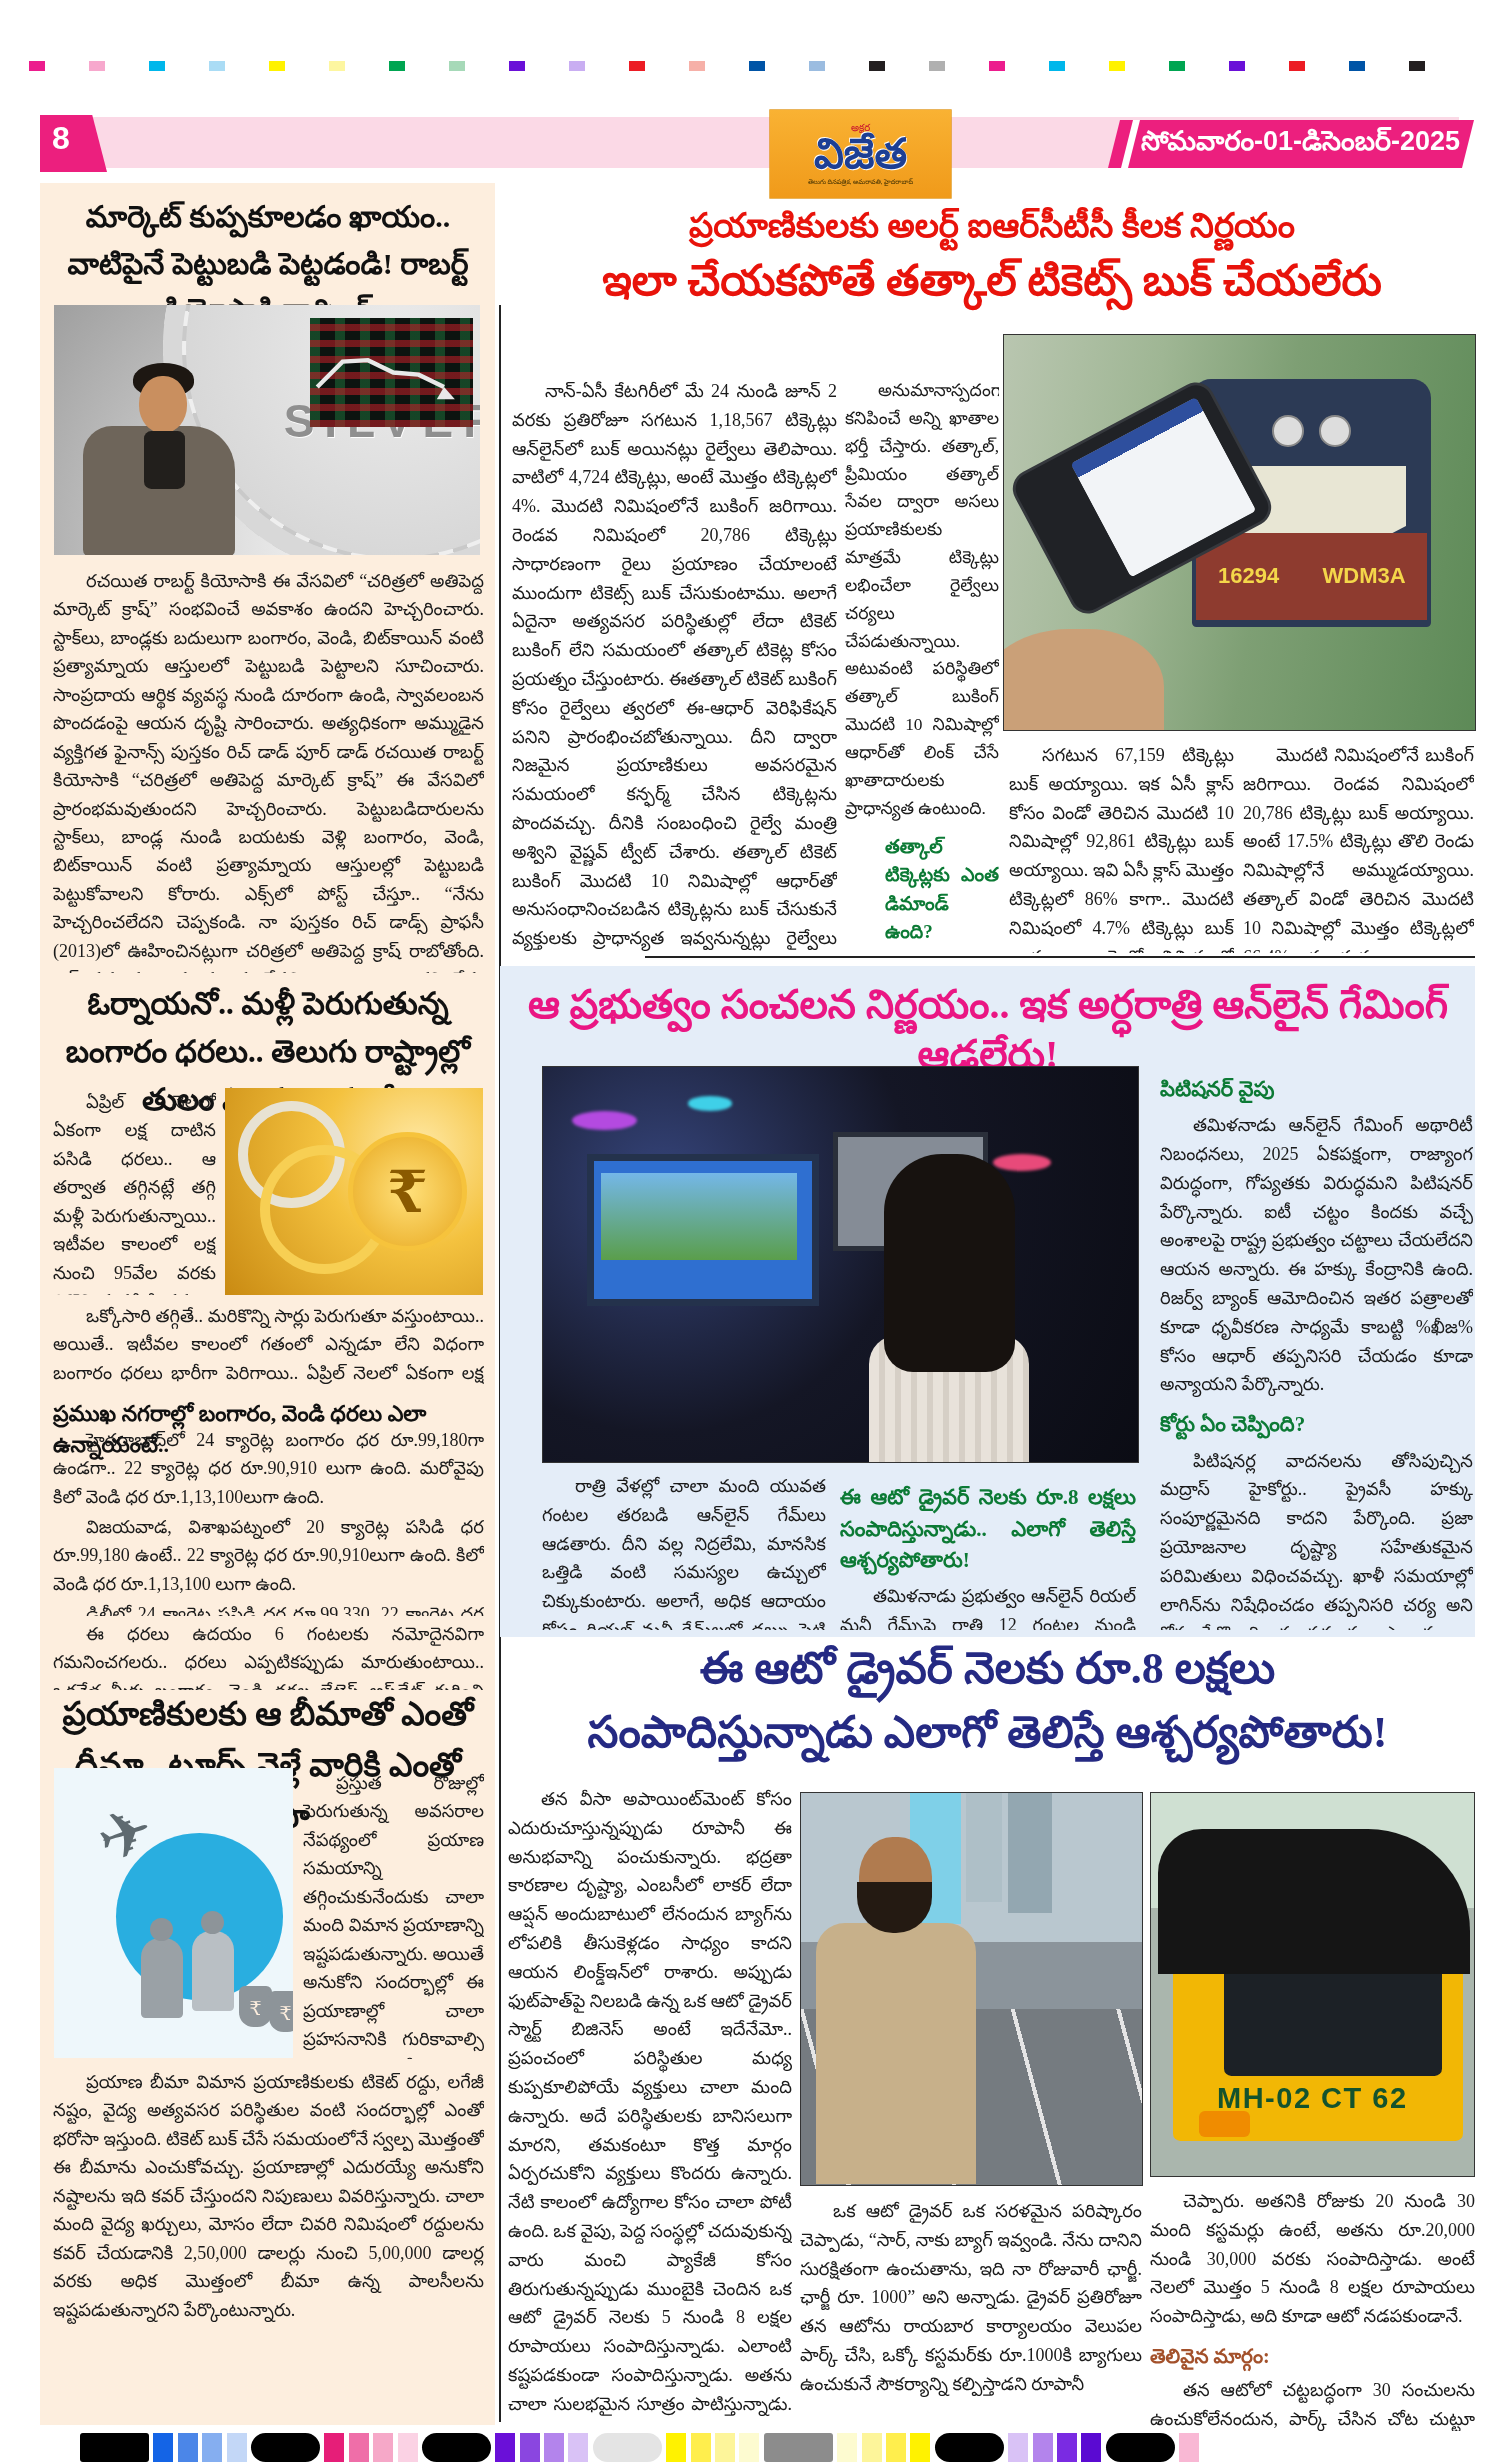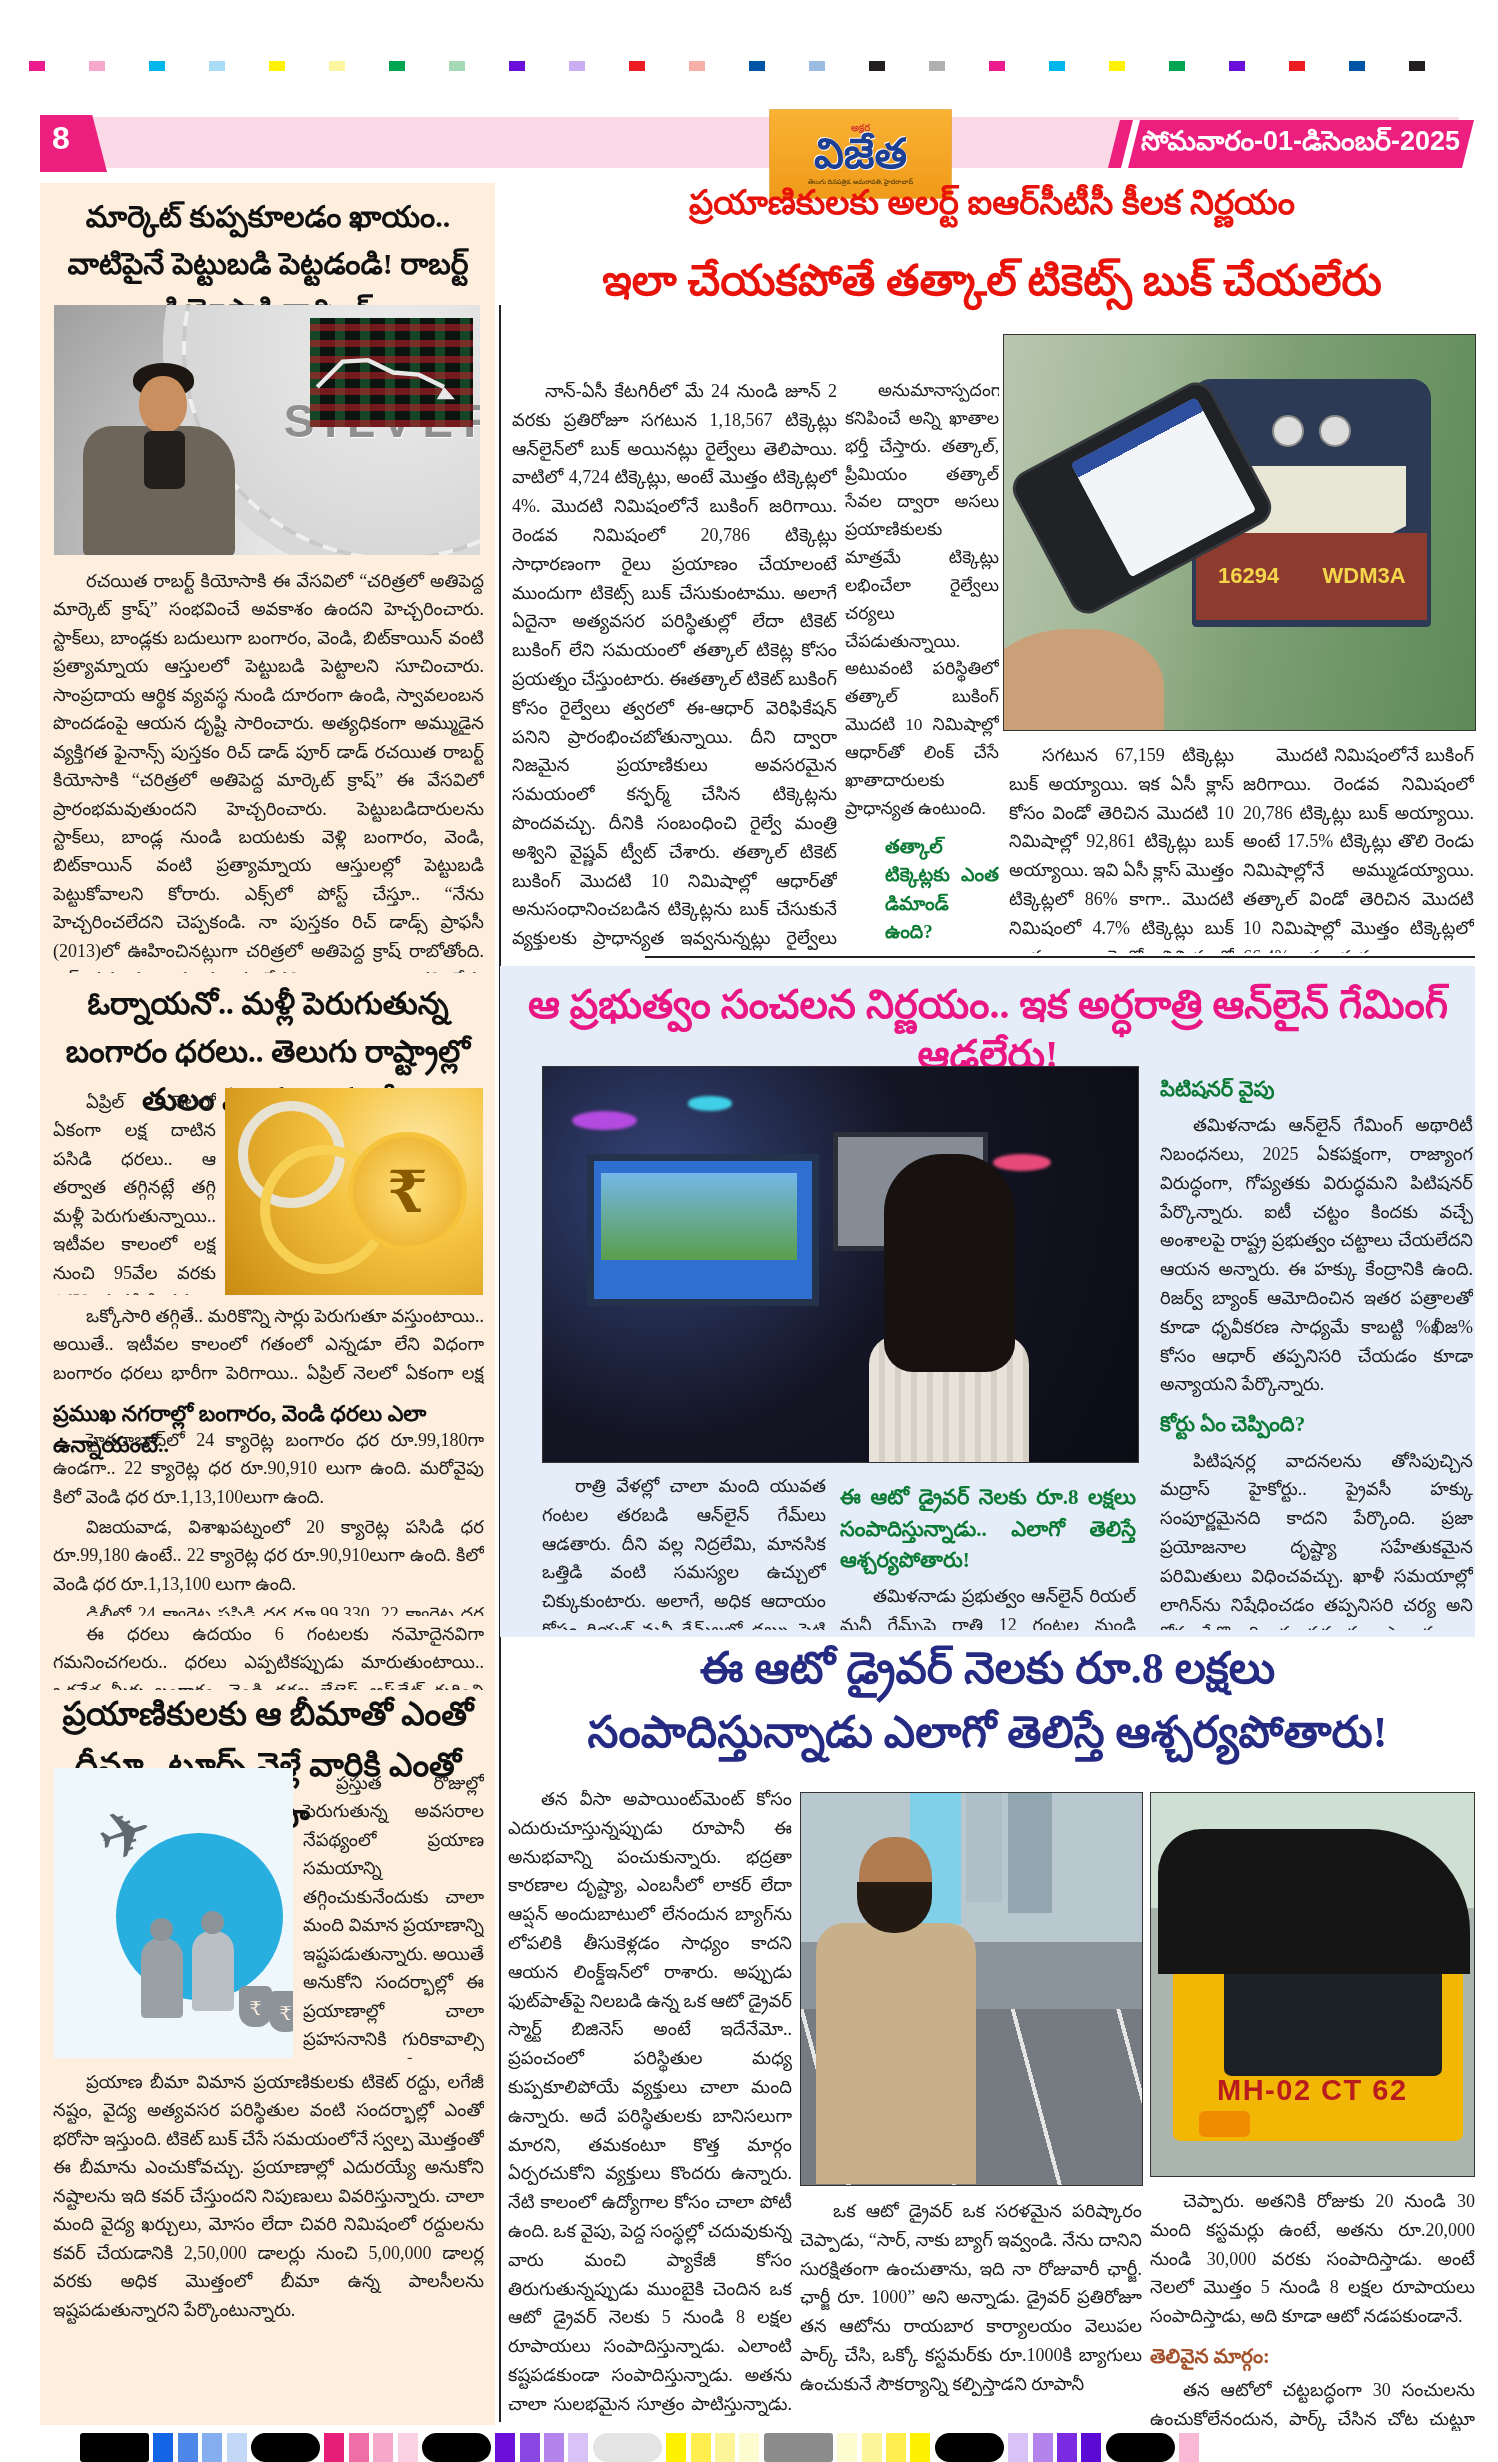--- a/index.html
+++ b/index.html
@@ -66,21 +66,21 @@
   #travel-plane{position:absolute;left:44px;top:29px;font-size:65px;color:#5e6a70;transform:rotate(-18deg);}
   .person{position:absolute;width:42px;height:80px;background:#9aa1a6;border-radius:19px 19px 4.4px 4.4px;}
   .person:before{content:"";position:absolute;left:9.4px;top:-20px;width:23px;height:23px;border-radius:50%;background:#8d9499;}
   #person1{left:87px;top:170px;}#person2{left:138px;top:163px;background:#b9bfc4;}
   .moneybag{position:absolute;width:33px;height:41px;background:#8d9499;border-radius:5.8px 5.8px 14.5px 14.5px;
      color:#fdeede;font-size:19px;text-align:center;line-height:46px;}
   #bag1{left:185px;top:218px;}#bag2{left:215px;top:223px;}
   
   #v-rule{left:499px;top:305px;width:2.2px;height:2117px;background:#222;}
   .red{color:#e8130b;}
-  #irctc-kicker{left:508px;top:183px;width:968px;text-align:center;font-size:34px;font-weight:bold;line-height:1.2;}
+  #irctc-kicker{left:508px;top:206px;width:968px;text-align:center;font-size:34px;font-weight:bold;line-height:1.2;}
   #irctc-headline{left:508px;top:255px;width:968px;text-align:center;font-size:43px;font-weight:bold;line-height:1.2;}
   #irctc-img{left:1003px;top:334px;width:471px;height:395px;border:1.5px solid #333;overflow:hidden;
      background:linear-gradient(100deg,#b9c6b0 0%,#9fb694 30%,#7e9f74 55%,#5d8a57 100%);}
   #train-body{position:absolute;right:44px;top:44px;width:239px;height:248px;border-radius:19px 19px 4.4px 4.4px;
      background:#2c3a55;}
   #train-face{position:absolute;left:25px;top:87px;width:189px;height:109px;background:#e8e6d4;
      clip-path:polygon(0 0,100% 0,100% 55%,50% 100%,0 55%);}
   #train-red{position:absolute;left:4.4px;bottom:7.3px;width:231px;height:87px;background:#8e3b2f;
      display:flex;align-items:center;justify-content:space-around;color:#f4d74a;font-weight:bold;font-size:22px;
      font-family:"Liberation Sans",sans-serif;}
@@ -132,21 +132,21 @@
      background-image:repeating-linear-gradient(75deg,transparent 0 44px,#e6e6e6 44px 48px,transparent 48px 102px);}
   #driver{position:absolute;left:7.3px;top:44px;width:174px;height:348px;}
   #driver-head{position:absolute;left:51px;top:0;width:73px;height:87px;border-radius:46%;background:#b07b4f;}
   #driver-beard{position:absolute;left:49px;top:45px;width:75px;height:51px;border-radius:0 0 36px 36px;background:#241a12;}
   #driver-shirt{position:absolute;left:7.3px;top:86px;width:160px;height:261px;border-radius:29px 29px 0 0;background:#c7b08a;}
   #auto-img{left:1150px;top:1792px;width:323px;height:383px;border:1.5px solid #333;overflow:hidden;
      background:linear-gradient(#cfe0d2 0 30%,#aab6ad 30%);}
   #auto-canopy{position:absolute;left:7.3px;top:36px;width:312px;height:145px;border-radius:44px 102px 0 0;background:#151515;}
   #auto-body{position:absolute;left:22px;top:109px;width:290px;height:239px;border-radius:22px 65px 7.3px 7.3px;background:#f2b705;}
   #auto-glass{position:absolute;left:51px;top:29px;width:218px;height:145px;border-radius:14.5px 44px 7.3px 7.3px;background:#1c2126;}
-  #auto-plate{position:absolute;left:44px;bottom:34px;color:#b91c1c;font-weight:bold;font-size:29px;
+  #auto-plate{position:absolute;left:44px;bottom:26px;color:#14532d;font-weight:bold;font-size:29px;
      font-family:"Liberation Sans",sans-serif;letter-spacing:1.5px;}
   #auto-ind{position:absolute;left:26px;bottom:4.4px;width:51px;height:26px;background:#f08c00;border-radius:5.8px;}
   #auto-col2{left:800px;top:2197px;width:342px;height:232px;overflow:hidden;}
   #auto-col3{left:1150px;top:2187px;width:325px;height:244px;overflow:hidden;}
 </style>
 </head>
 <body>
 
 <div id="page">
 

